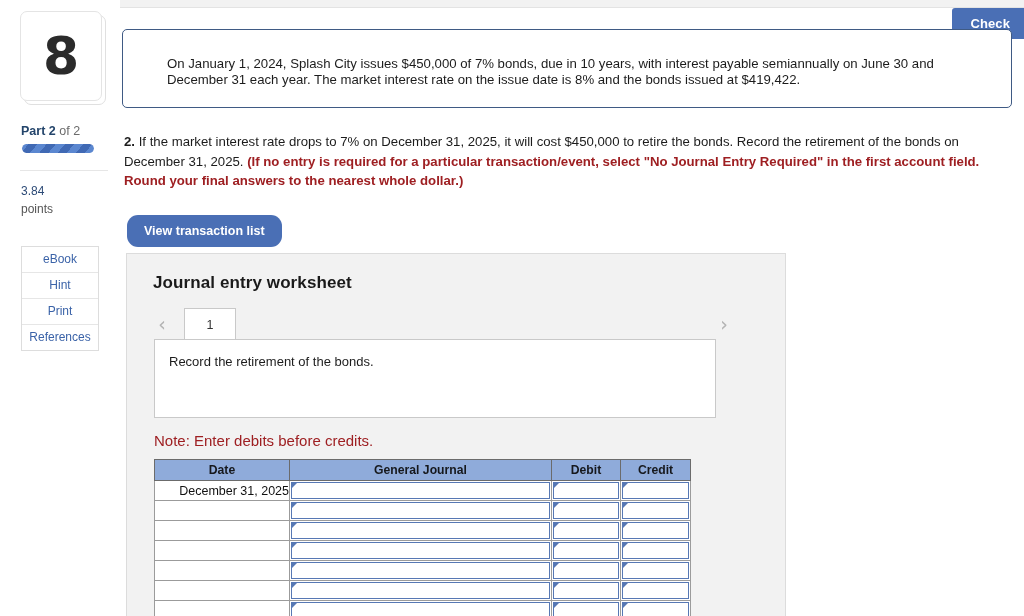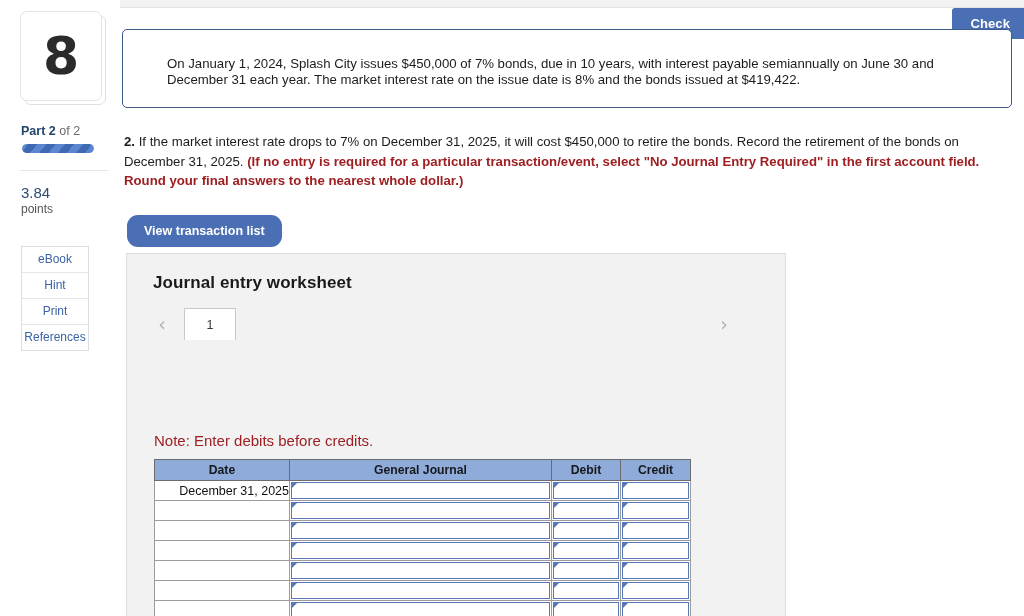--- a/index.html
+++ b/index.html
@@ -64,28 +64,28 @@
       -50deg,
       #5b87d0 0px, #5b87d0 7px,
       #4069b4 7px, #4069b4 14px
     );
   }
 
   .sep { position: absolute; left: 20px; top: 170px; width: 88px; height: 1px; background: #e6e6e6; }
 
   .points-val {
     position: absolute; left: 21px; top: 184px;
-    font-size: 15px; color: #2d4b77; font-weight: normal;
+    font-size: 12px; color: #2d4b77; font-weight: normal;
   }
   .points-lbl {
     position: absolute; left: 21px; top: 202px;
     font-size: 12px; color: #555;
   }
 
-  .links { position: absolute; left: 21px; top: 246px; width: 68px; border: 1px solid #ddd; background: #fff; }
+  .links { position: absolute; left: 21px; top: 246px; width: 78px; border: 1px solid #ddd; background: #fff; }
   .links div {
     font-size: 12px; color: #3b63a8; text-align: center;
     padding: 5px 2px; border-bottom: 1px solid #e6e6e6;
     cursor: pointer; line-height: 1.25;
   }
   .links div:last-child { border-bottom: none; }
 
   
   .main { position: absolute; left: 122px; top: 0; width: 902px; height: 616px; }
 
@@ -244,20 +244,23 @@
     <div class="panel">
 
       <div class="panel-title">Journal entry worksheet</div>
 
       <div class="tabstrip">
         <div class="arrow left">‹</div>
         <div class="tab">1</div>
         <div class="arrow right">›</div>
       </div>
 
+      <div class="tabpane">
+        <span>Record the retirement of the bonds.</span>
+      </div>
 
       <div class="note">Note: Enter debits before credits.</div>
 
       <table class="jtable">
         <colgroup>
           <col class="col-date">
             <col class="col-gj">
             <col class="col-debit">
             <col class="col-credit">
         </colgroup>

